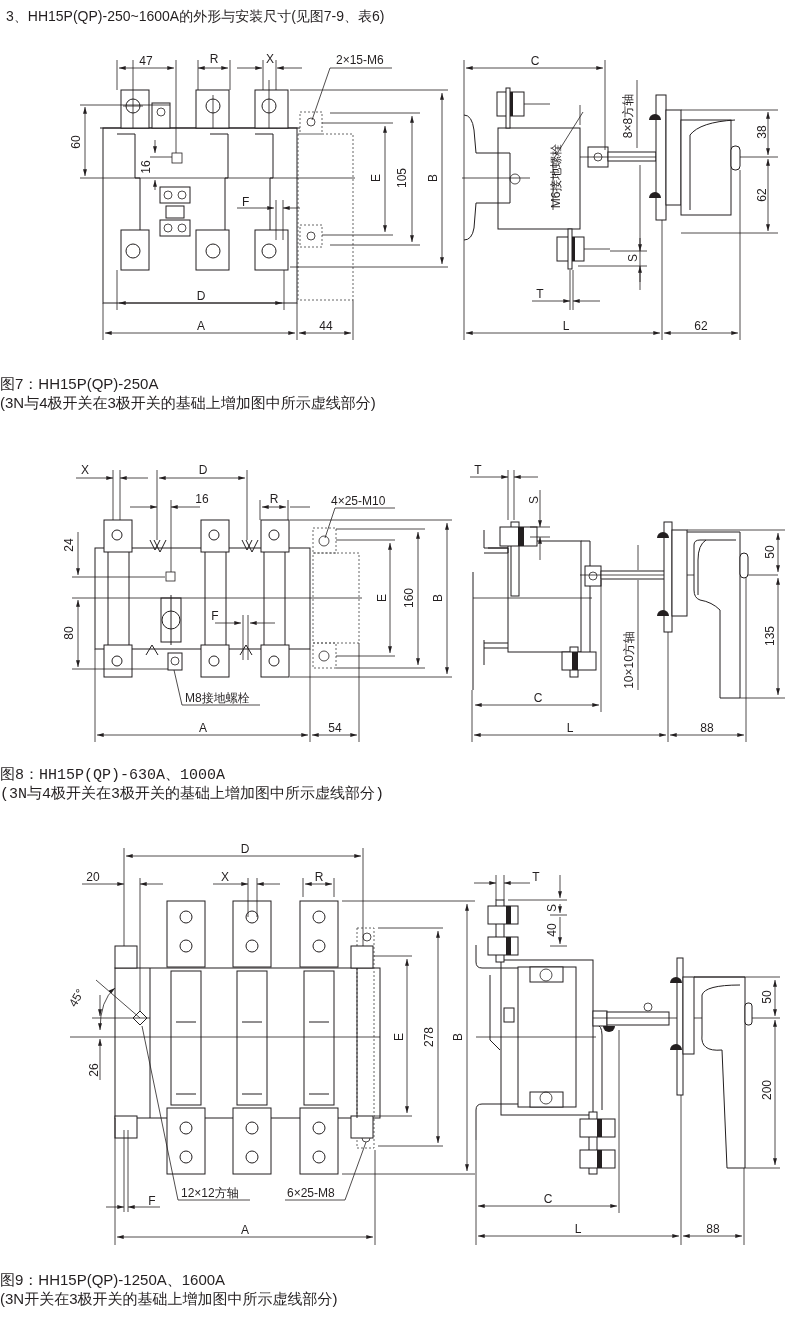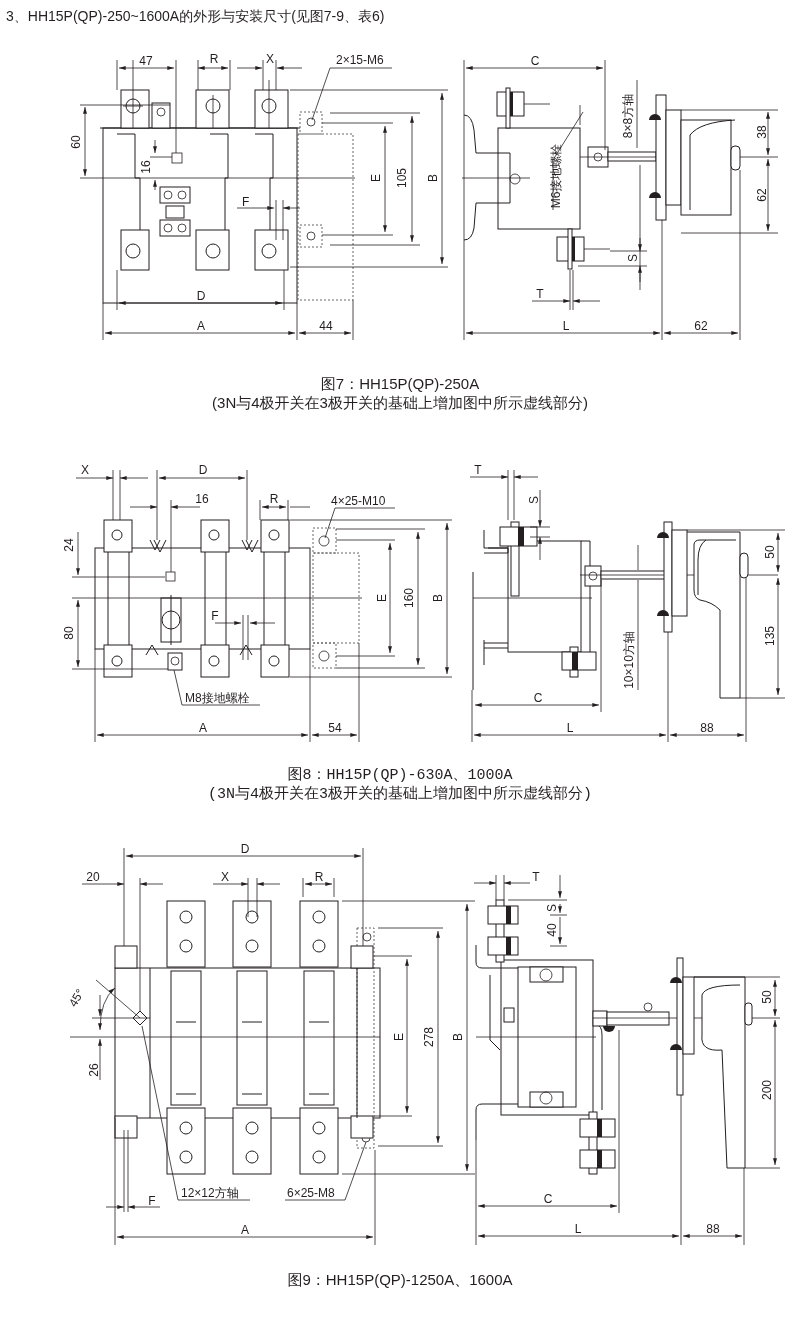--- a/index.html
+++ b/index.html
@@ -1,19 +1,19 @@
 <!DOCTYPE html>
 <html><head>
 <meta charset="utf-8">
 <style>
   html,body{margin:0;padding:0;background:#ffffff;}
   body{width:800px;height:1317px;position:relative;overflow:hidden;font-family:"Liberation Sans","DejaVu Sans",sans-serif;color:#231f20;}
   .heading{position:absolute;left:6px;top:8px;font-size:14px;white-space:nowrap;}
   svg{position:absolute;left:0;top:0;}
-  .cap{position:absolute;left:0;width:800px;text-align:center;font-size:15px;line-height:19px;white-space:nowrap;}
+  .cap{position:absolute;left:0;width:800px;text-align:left;font-size:15px;line-height:19px;white-space:nowrap;}
   .ln{stroke:#231f20;stroke-width:1;fill:none;}
   .thin{stroke:#231f20;stroke-width:0.8;fill:none;}
   .dash{stroke:#555;stroke-width:0.9;fill:none;stroke-dasharray:2 2;}
   .fillw{fill:#fff;stroke:#231f20;stroke-width:1;}
   .blk{fill:#231f20;}
   text{font-family:"Liberation Sans","DejaVu Sans",sans-serif;fill:#231f20;font-size:12px;}
 </style>
 </head>
 <body>
 
@@ -547,13 +547,14 @@
 <div class="cap" style="top:374px;">
   <div>图7：HH15P(QP)-250A</div>
   <div>(3N与4极开关在3极开关的基础上增加图中所示虚线部分)</div>
 </div>
 <div class="cap" style="top:766px;font-family:Liberation Mono, monospace;">
   <div>图8：HH15P(QP)-630A、1000A</div>
   <div>(3N与4极开关在3极开关的基础上增加图中所示虚线部分)</div>
 </div>
 <div class="cap" style="top:1270px;">
   <div>图9：HH15P(QP)-1250A、1600A</div>
+  <div>(3N开关在3极开关的基础上增加图中所示虚线部分)</div>
 </div>
 
 </body></html>

